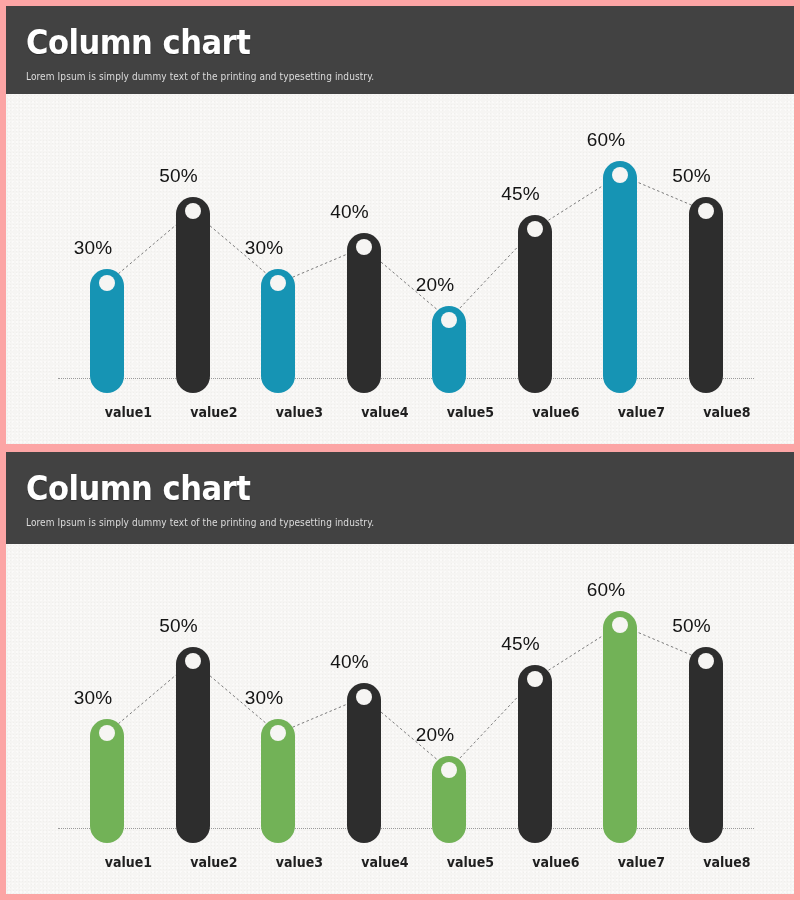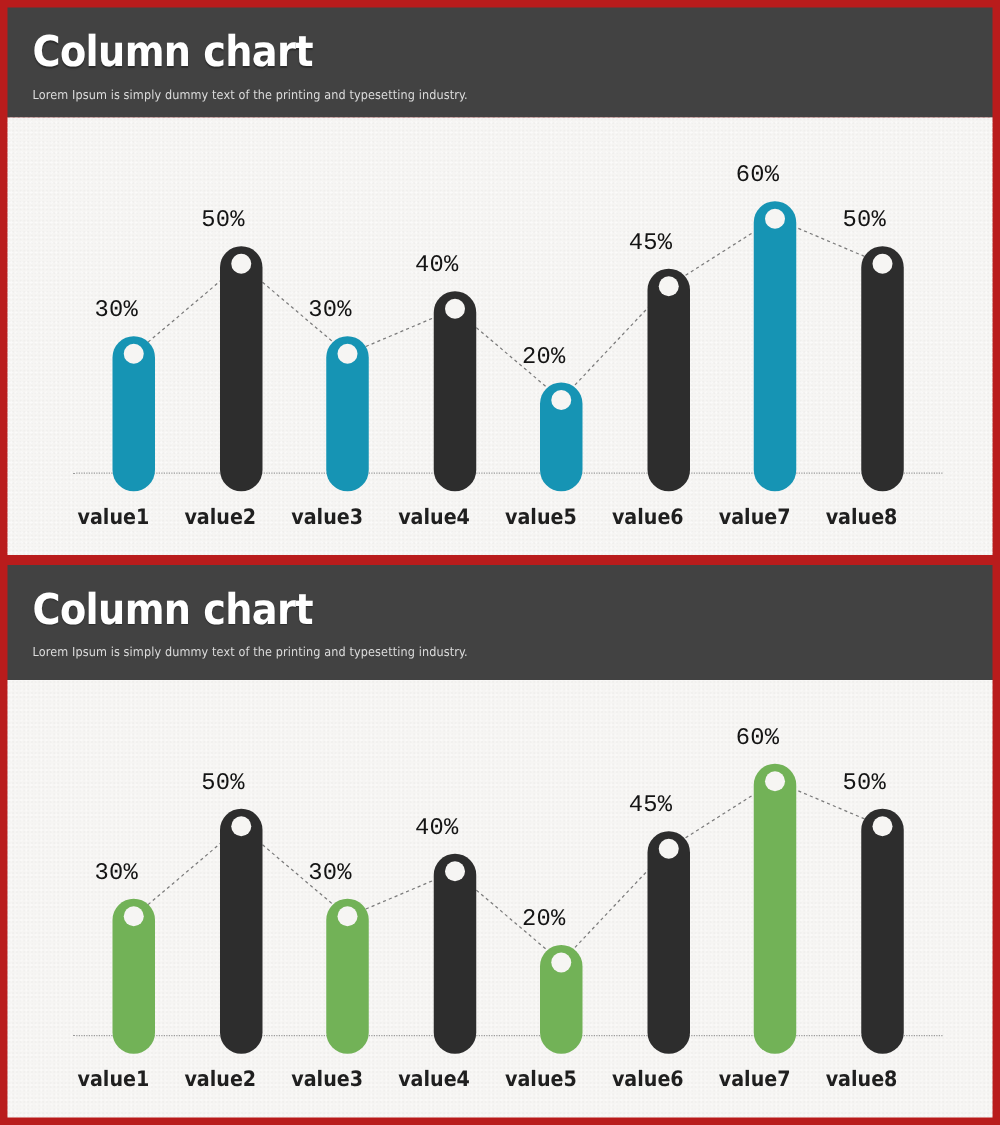--- a/index.html
+++ b/index.html
@@ -4,21 +4,21 @@
 <style>
   html,body{margin:0;padding:0;}
   body{
     width:800px;height:900px;
     background:#d9d9d9;
     font-family:"Liberation Sans", sans-serif;
     overflow:hidden;
   }
   .page{
     position:absolute;left:0;top:0;width:800px;height:900px;
-    background:#b91c1c;
+    background:#fca5a5;
     box-sizing:border-box;
   }
 
   
   .panel{position:absolute;left:6px;width:788px;}
   .panel.p1{top:6px;height:438px;}
   .panel.p2{top:452px;height:442px;}
 
   
   .hdr{
@@ -81,31 +81,31 @@
   }
   .dot{
     position:absolute;
     width:16px;height:16px;
     border-radius:50%;
     background:#f6f5f3;
   }
   .vlabel{
     position:absolute;
     width:90px;
-    text-align:left;
+    text-align:right;
     font-family:"DejaVu Sans Condensed","Liberation Sans Narrow","Liberation Sans",sans-serif;
-    font-size:17px;
+    font-size:14px;
     font-weight:bold;
     color:#1f1f1f;
   }
   .plabel{
     position:absolute;
     width:70px;
     text-align:center;
-    font-family:Liberation Mono, monospace;
+    font-family:Liberation Sans, sans-serif;
     font-size:19px;
     color:#141414;
     letter-spacing:.2px;
   }
 </style>
 </head>
 <body>
 
 <div class="page">
 

